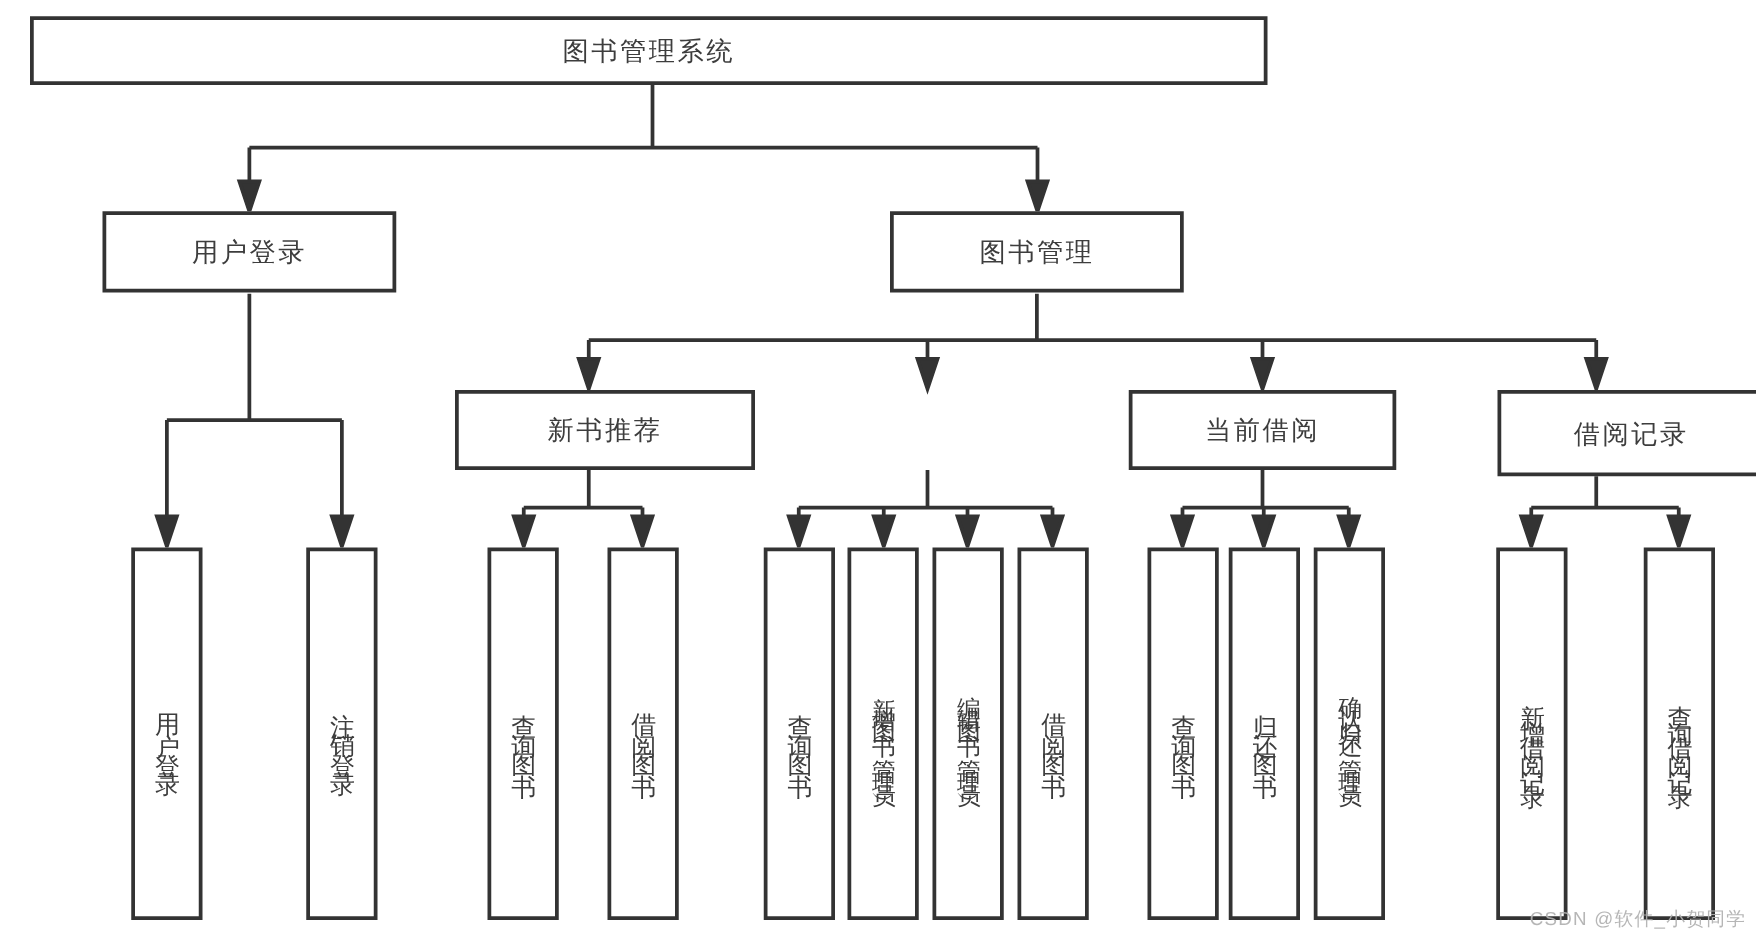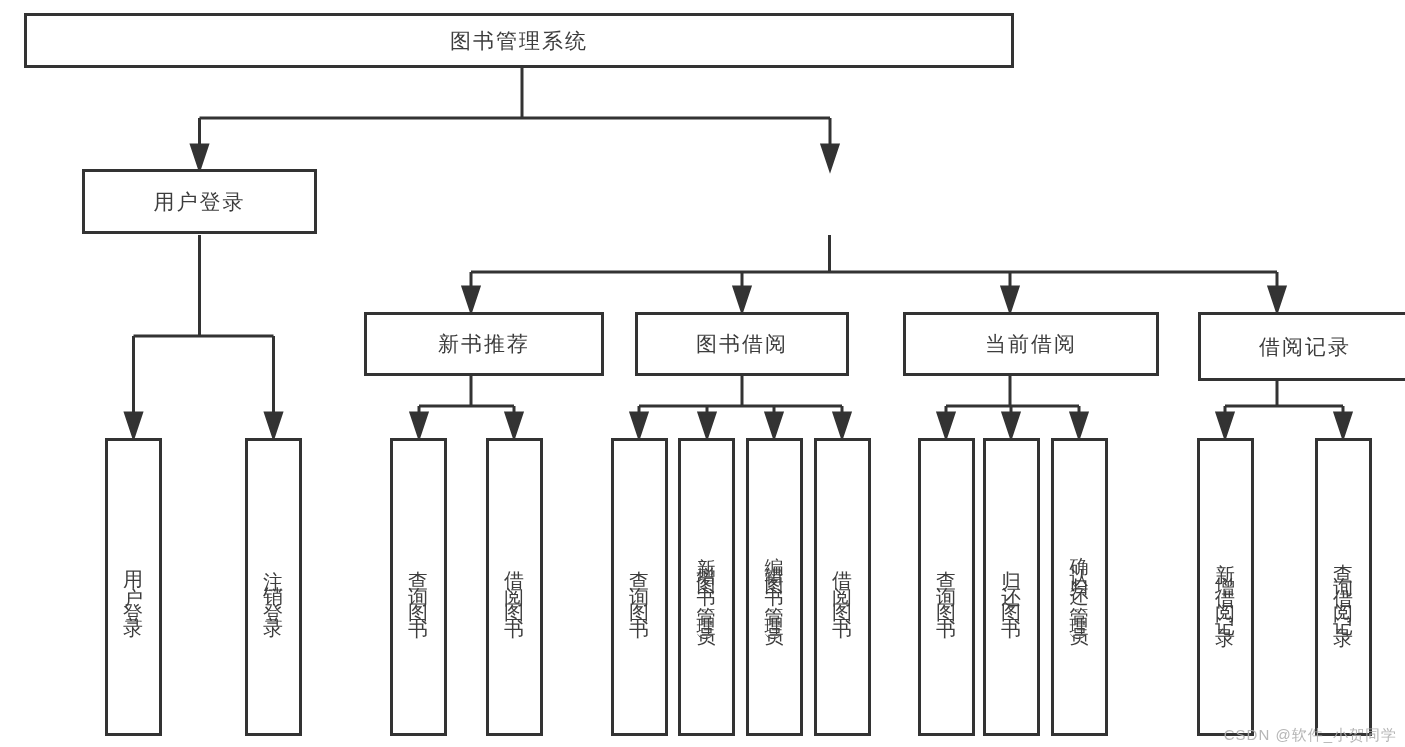--- a/index.html
+++ b/index.html
@@ -93,28 +93,28 @@
     <polygon points="1335,413 1351,413 1343,437"></polygon>
   </svg>
 
   <div class="box h" style="left:24px;top:13px;width:990px;height:55px">
     <span>图书管理系统</span>
   </div>
 
   <div class="box h" style="left:82px;top:169px;width:235px;height:65px">
     <span>用户登录</span>
   </div>
+  <div class="box h" style="left:712px;top:169px;width:235px;height:65px">
+    <span>图书管理</span>
+  </div>
 
   <div class="box h" style="left:364px;top:312px;width:240px;height:64px">
     <span>新书推荐</span>
   </div>
-  <div class="box h" style="left:635px;top:312px;width:214px;height:64px">
-    <span>图书借阅</span>
-  </div>
-  <div class="box h" style="left:903px;top:312px;width:256px;height:64px">
+  <div class="box h" style="left:903px;top:312px;width:214px;height:64px">
     <span>当前借阅</span>
   </div>
   <div class="box h" style="left:1198px;top:312px;width:214px;height:69px">
     <span>借阅记录</span>
   </div>
 
   <div class="box v" style="left:105px;top:438px;width:57px;height:298px">
     <span>用户登录</span>
   </div>
   <div class="box v" style="left:245px;top:438px;width:57px;height:298px">

